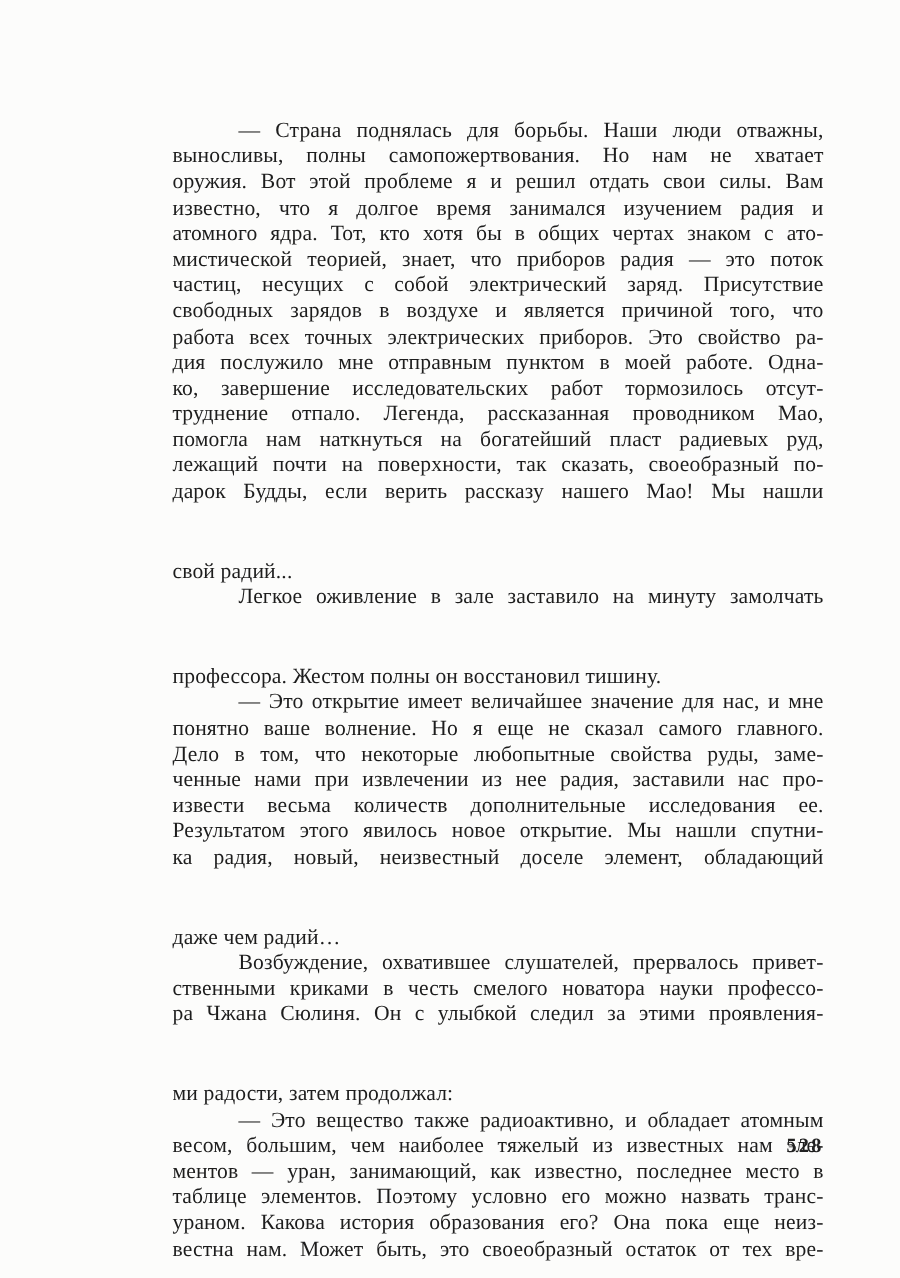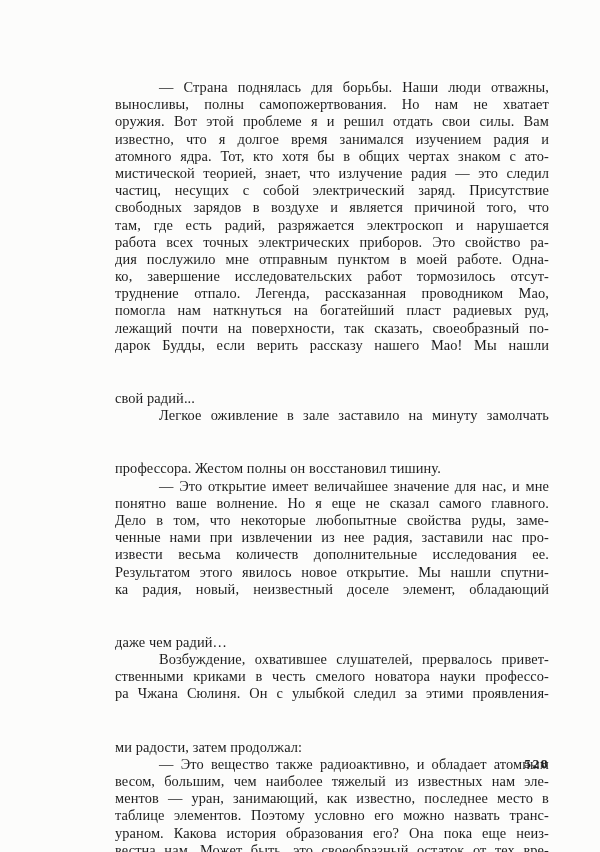--- a/index.html
+++ b/index.html
@@ -57,24 +57,23 @@
 
 <div class="page">
   <div class="text-block">
 
     <div class="para">
       <div class="line indent">— Страна поднялась для борьбы. Наши люди отважны,</div>
       <div class="line">выносливы, полны самопожертвования. Но нам не хватает</div>
       <div class="line">оружия. Вот этой проблеме я и решил отдать свои силы. Вам</div>
       <div class="line">известно, что я долгое время занимался изучением радия и</div>
       <div class="line">атомного ядра. Тот, кто хотя бы в общих чертах знаком с ато-</div>
-      <div class="line">мистической теорией, знает, что излучение радия — это следил</div>
+      <div class="line">мистической теорией, знает, что приборов радия — это поток</div>
       <div class="line">частиц, несущих с собой электрический заряд. Присутствие</div>
       <div class="line">свободных зарядов в воздухе и является причиной того, что</div>
-      <div class="line">там, где есть радий, разряжается электроскоп и нарушается</div>
       <div class="line">работа всех точных электрических приборов. Это свойство ра-</div>
       <div class="line">дия послужило мне отправным пунктом в моей работе. Одна-</div>
       <div class="line">ко, завершение исследовательских работ тормозилось отсут-</div>
       <div class="line">труднение отпало. Легенда, рассказанная проводником Мао,</div>
       <div class="line">помогла нам наткнуться на богатейший пласт радиевых руд,</div>
       <div class="line">лежащий почти на поверхности, так сказать, своеобразный по-</div>
       <div class="line">дарок Будды, если верить рассказу нашего Мао! Мы нашли</div>
       <div class="line last">свой радий...</div>
     </div>
 

